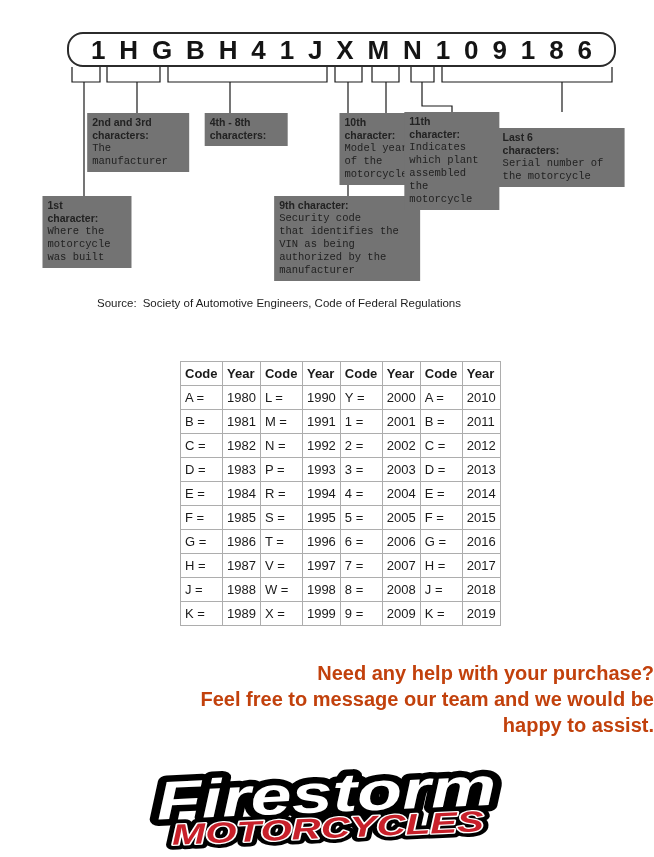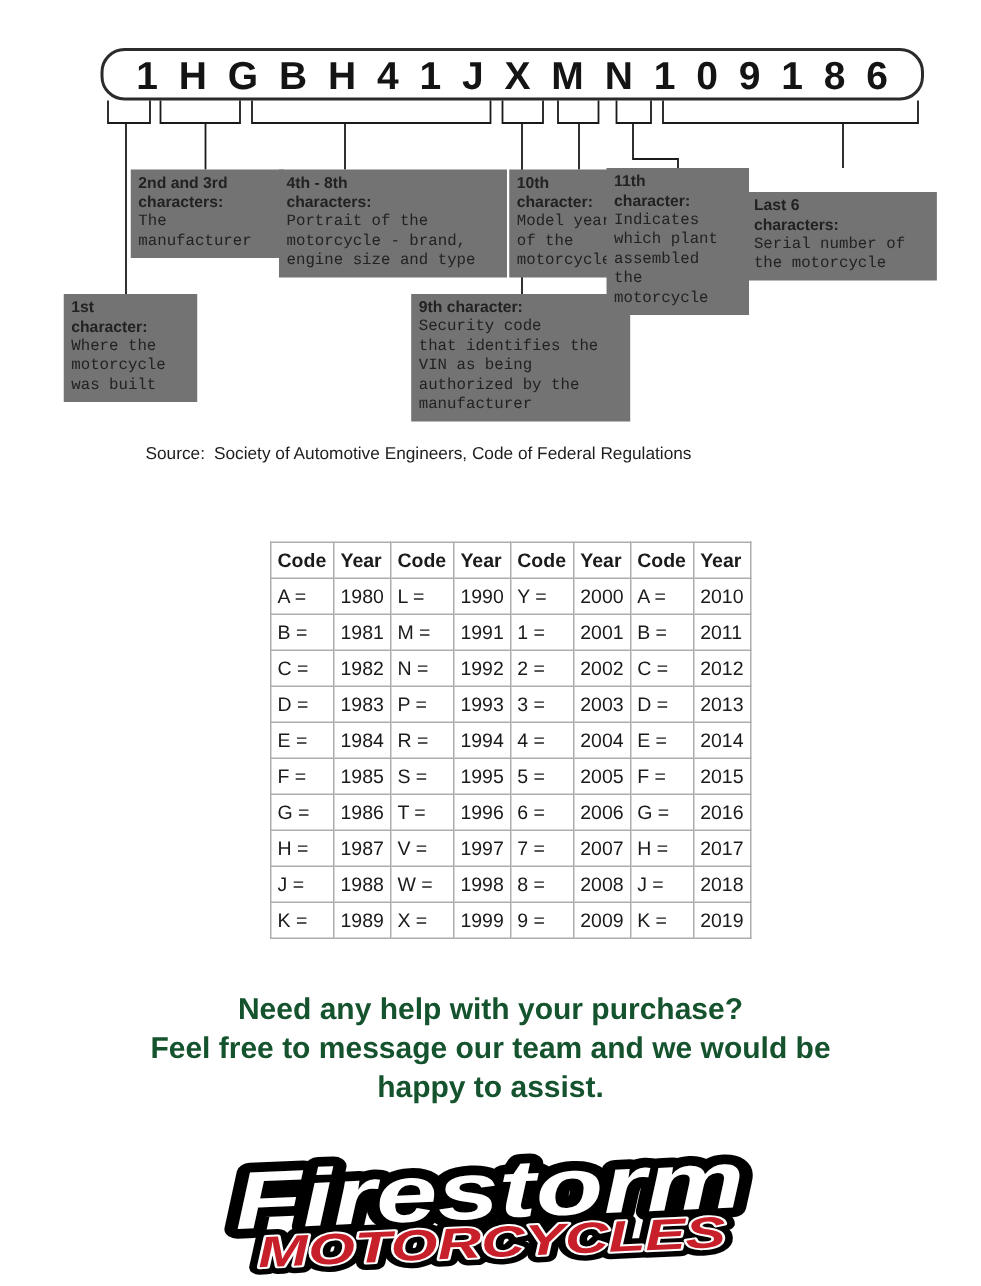--- a/index.html
+++ b/index.html
@@ -38,22 +38,22 @@
     font-size:13px;color:#1a1a1a;
   }
   .year-table th,.year-table td{
     border:1px solid #adadad;padding:4px 4px;text-align:left;white-space:nowrap;
   }
   .year-table th{font-weight:bold;}
   .year-table .col-code{min-width:33px;}
   .year-table .col-year{min-width:28px;}
   
   .help{
-    position:absolute;left:0;top:660px;width:654px;text-align:center;
-    font-weight:bold;font-size:20px;line-height:26px;color:#14532d;
+    position:absolute;left:0;top:660px;width:654px;text-align:right;
+    font-weight:bold;font-size:20px;line-height:26px;color:#c2410c;
     white-space:pre-line;
   }
   
   .logo{position:absolute;left:127px;top:766px;width:400px;height:88px;}
   .logo svg{display:block;width:400px;height:88px;overflow:visible;}
 </style>
 </head>
 <body>
 
 <div class="page">
@@ -101,26 +101,23 @@
     <span class="c-desc">Where the
 motorcycle
 was built</span>
   </div>
   <div class="callout" style="left:138px;top:113px;">
     <span class="c-title">2nd and 3rd
 characters:</span>
     <span class="c-desc">The
 manufacturer</span>
   </div>
-  <div class="callout" style="left:246px;top:113px;margin-left:16px;">
+  <div class="callout" style="left:246px;top:113px;">
     <span class="c-title">4th - 8th
 characters:</span>
-    <span class="c-desc">Portrait of the
-motorcycle - brand,
-engine size and type</span>
   </div>
   <div class="callout" style="left:347px;top:196px;">
     <span class="c-title">9th character:</span>
     <span class="c-desc">Security code
 that identifies the
 VIN as being
 authorized by the
 manufacturer</span>
   </div>
   <div class="callout" style="left:384px;top:113px;">

